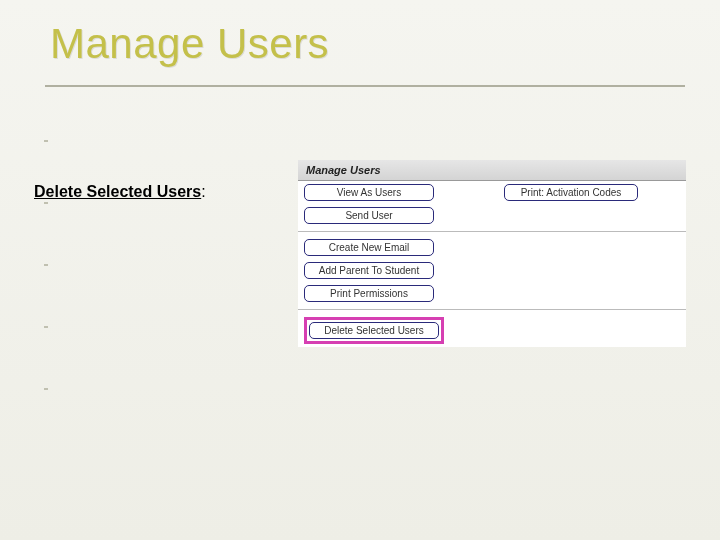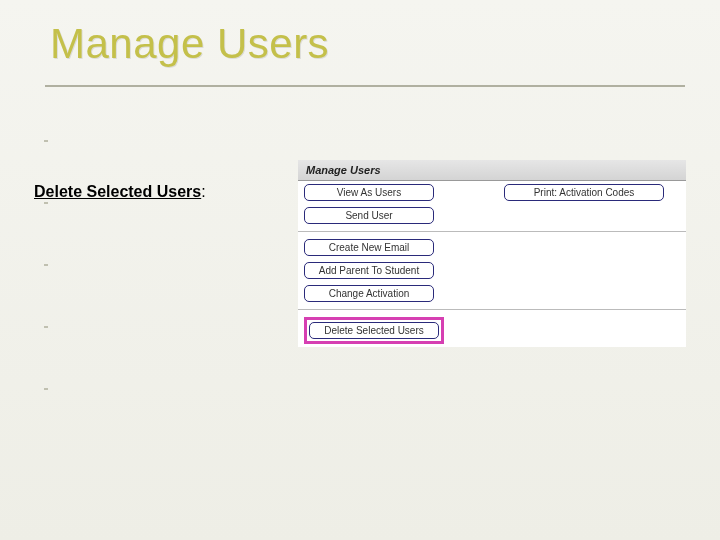--- a/index.html
+++ b/index.html
@@ -111,21 +111,21 @@
   }
   .highlight {
     border: 3px solid #d63fb2;
     padding: 2px;
     display: inline-block;
   }
   .highlight .ui-btn {
     width: 130px;
   }
   .right-btn {
-    width: 160px;
+    width: 134px;
   }
 </style>
 </head>
 <body>
 
 <div class="slide-title">Manage Users</div>
 <div class="title-underline"></div>
 
 <div class="side-ticks">
   <div class="tick"></div>
@@ -168,21 +168,21 @@
   </div>
 
   <div class="panel-row">
     <div class="panel-left">
       <span class="ui-btn">Add Parent To Student</span>
     </div>
   </div>
 
   <div class="panel-row">
     <div class="panel-left">
-      <span class="ui-btn">Change Activation</span>
+      <span class="ui-btn">Print Permissions</span>
     </div>
   </div>
 
   <div class="panel-sep"></div>
 
   <div class="panel-row">
     <div class="panel-left">
       <span class="highlight">
         <span class="ui-btn">Delete Selected Users</span>
       </span>

